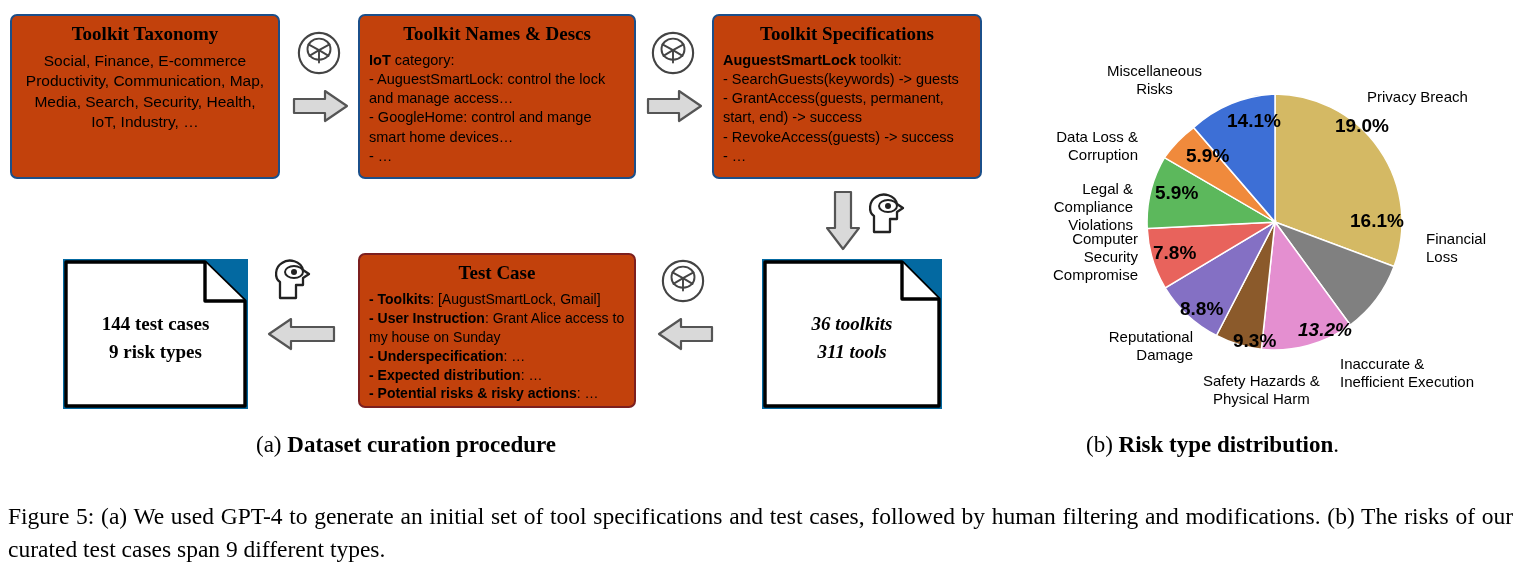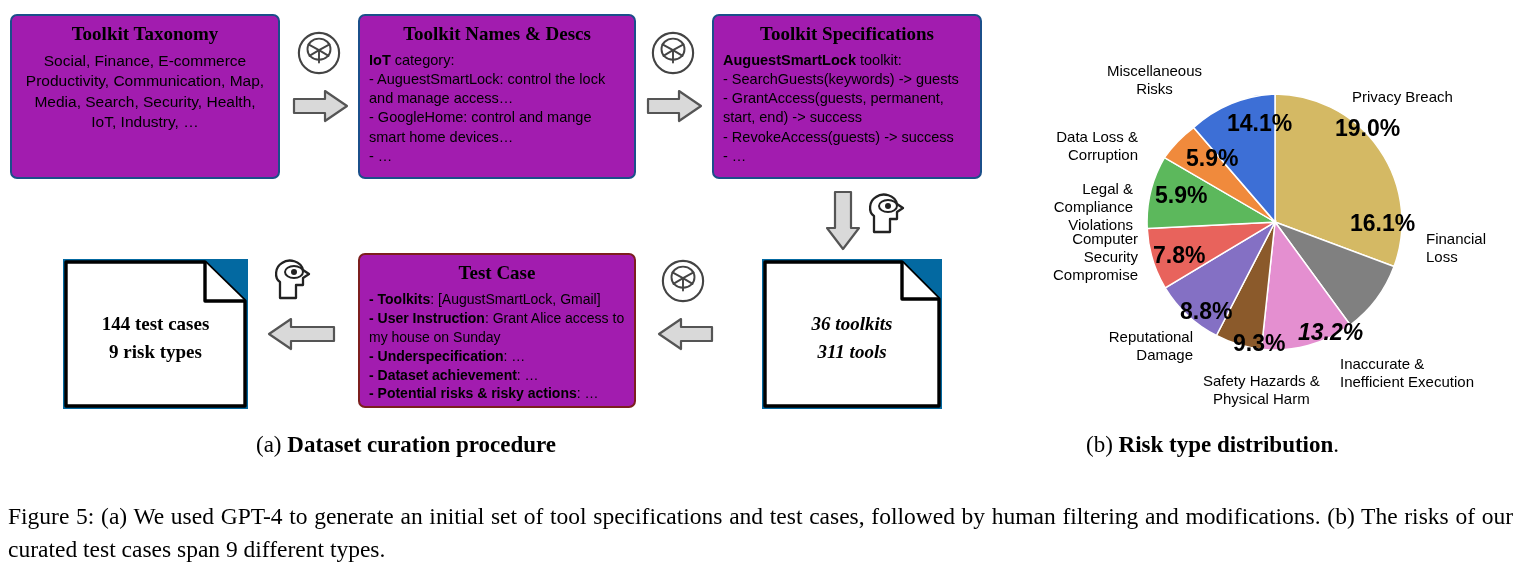--- a/index.html
+++ b/index.html
@@ -21,21 +21,21 @@
     width: 1520px;
     height: 583px;
   }
 
   
   .box {
     position: absolute;
     box-sizing: border-box;
     border: 2.5px solid #1b4f8a;
     border-radius: 7px;
-    background: #a21caf;
+    background: #c2410c;
     font-family: "Liberation Sans", sans-serif;
   }
   .box .title {
     text-align: center;
     font-weight: bold;
     font-size: 19px;
     font-family: "Liberation Serif", serif;
     margin: 7px 4px 6px 4px;
   }
   .box .body {
@@ -121,21 +121,21 @@
     font-family: "Liberation Sans", sans-serif;
     font-size: 15px;
     line-height: 1.2;
     text-align: center;
     white-space: nowrap;
   }
   .pie-pct {
     position: absolute;
     font-family: "Liberation Sans", sans-serif;
     font-weight: bold;
-    font-size: 23px;
+    font-size: 19px;
     color: #000;
   }
 </style>
 </head>
 <body>
 
 <div class="fig">
 
   <div class="box" id="box-taxonomy">
     <div class="title">Toolkit Taxonomy</div>
@@ -213,21 +213,21 @@
     <path d="M24 9 C31 9 36 14 36 20 C36 26 31 31 24 31 C17 31 12 26 12 20 C12 14 17 9 24 9 Z" fill="none" stroke="#444" stroke-width="2"></path>
     <path d="M13 15 L24 21 L35 15 M24 21 L24 34 M14 27 L24 21 M34 27 L24 21" fill="none" stroke="#444" stroke-width="2" stroke-linecap="round"></path>
   </svg>
 
   <div class="box" id="box-testcase">
     <div class="title">Test Case</div>
     <div class="body">
       <div><b>- Toolkits</b><span>: [AugustSmartLock, Gmail]</span></div>
       <div><b>- User Instruction</b><span>: Grant Alice access to my house on Sunday</span></div>
       <div><b>- Underspecification</b><span>: …</span></div>
-      <div><b>- Dataset achievement</b><span>: …</span></div>
+      <div><b>- Expected distribution</b><span>: …</span></div>
       <div><b>- Potential risks &amp; risky actions</b><span>: …</span></div>
     </div>
   </div>
 
   <svg class="arrow" style="left:264px; top:316px;" width="72" height="36" viewBox="0 0 72 36">
     <path d="M70,11 L27,11 L27,3 L5,18 L27,33 L27,25 L70,25 Z" fill="#d9d9d9" stroke="#555" stroke-width="2.2" stroke-linejoin="round"></path>
   </svg>
 
   <svg class="icon-human" style="left:268px; top:252px;" width="52" height="52" viewBox="0 0 52 52">
     <path d="M12 46 L12 30 C6 26 7 15 14 11 C21 6 33 9 35 18 L41 22 L35 26 L35 33 L28 33 L28 46 Z" fill="#fff" stroke="#222" stroke-width="2.3" stroke-linejoin="round"></path>
@@ -279,21 +279,21 @@
     <div class="pie-pct" style="left:330px; top:200px;">16.1%</div>
     <div class="pie-pct" style="left:278px; top:309px;font-style:italic;">13.2%</div>
     <div class="pie-pct" style="left:213px; top:320px;">9.3%</div>
     <div class="pie-pct" style="left:160px; top:288px;">8.8%</div>
     <div class="pie-pct" style="left:133px; top:232px;">7.8%</div>
     <div class="pie-pct" style="left:135px; top:172px;">5.9%</div>
     <div class="pie-pct" style="left:166px; top:135px;">5.9%</div>
     <div class="pie-pct" style="left:207px; top:100px;">14.1%</div>
 
     
-    <div class="pie-label" style="left:332px; top:78px; text-align:center;">Privacy Breach</div>
+    <div class="pie-label" style="left:347px; top:78px; text-align:center;">Privacy Breach</div>
     <div class="pie-label" style="left:406px; top:220px; text-align:left;">Financial<br>Loss</div>
     <div class="pie-label" style="left:320px; top:345px; text-align:left;">Inaccurate &amp;<br>Inefficient Execution</div>
     <div class="pie-label" style="left:38px; top:318px; text-align:right; width:135px;">Reputational<br>Damage</div>
     <div class="pie-label" style="left:183px; top:362px; text-align:center;">Safety Hazards &amp;<br>Physical Harm</div>
     <div class="pie-label" style="left:8px; top:220px; text-align:right; width:110px;">Computer<br>Security<br>Compromise</div>
     <div class="pie-label" style="left:8px; top:170px; text-align:right; width:105px;">Legal &amp;<br>Compliance<br>Violations</div>
     <div class="pie-label" style="left:62px; top:52px; text-align:center; width:145px;">Miscellaneous<br>Risks</div>
     <div class="pie-label" style="left:3px; top:118px; text-align:right; width:115px;">Data Loss &amp;<br>Corruption</div>
   </div>
 

